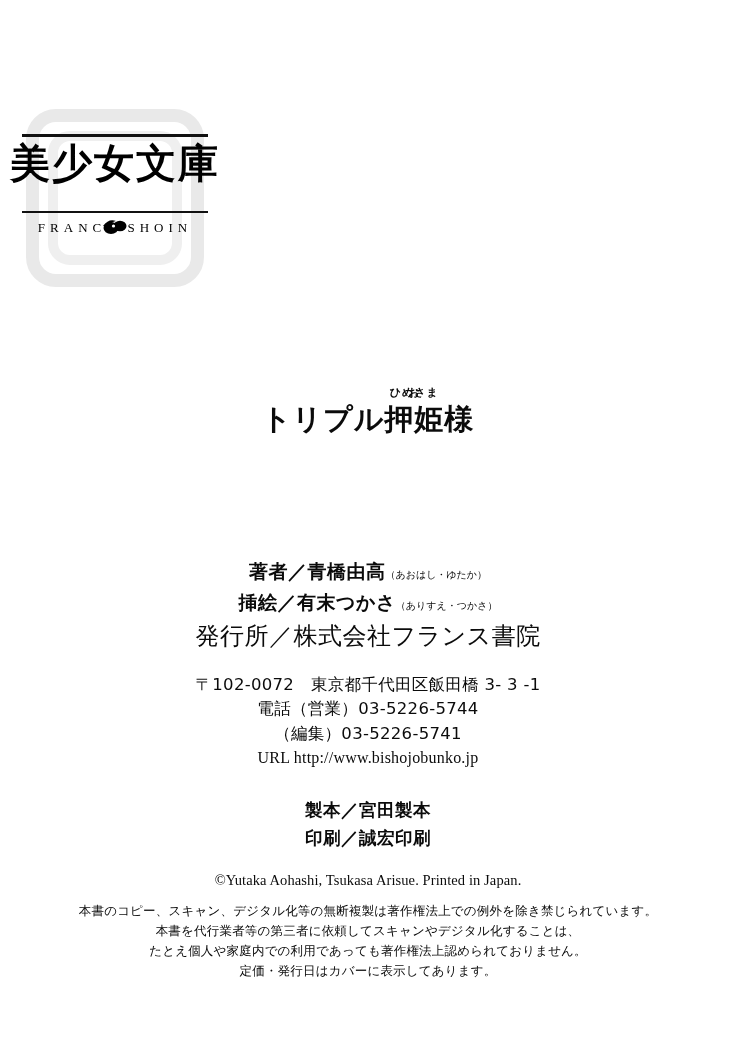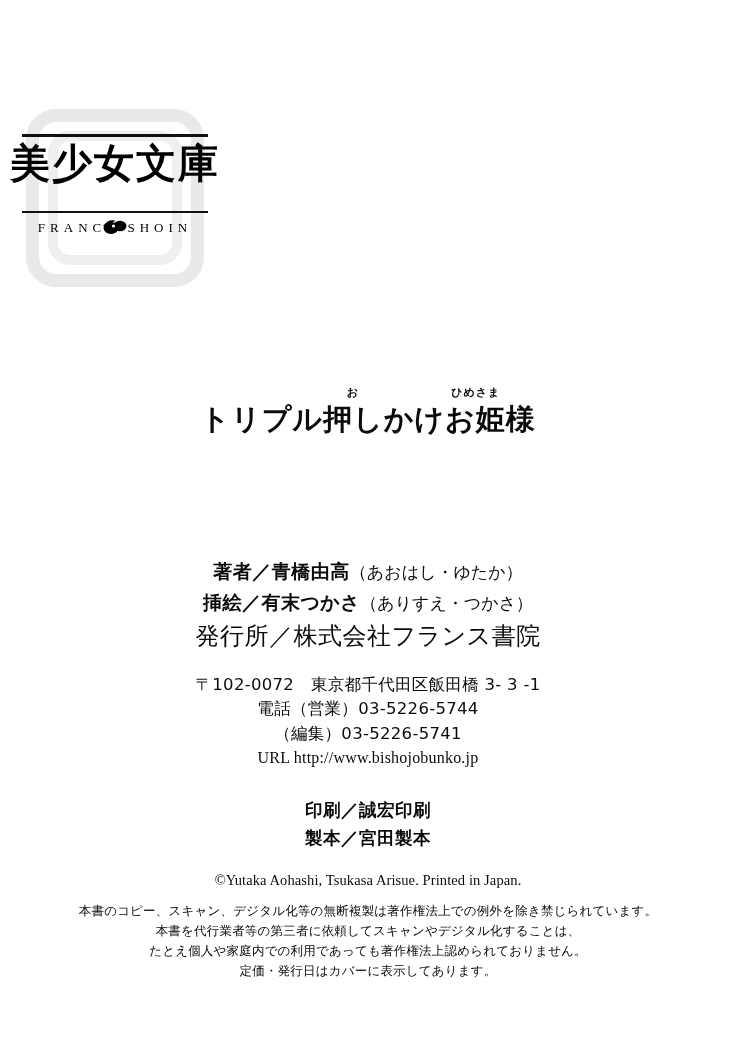--- a/index.html
+++ b/index.html
@@ -139,21 +139,21 @@
   .cjk {
     font-family: "DejaVu Sans", sans-serif;
   }
   .row-major {
     font-size: 19px;
     font-weight: bold;
     line-height: 1.62;
     letter-spacing: 0.5px;
   }
   .row-major .paren {
-    font-size: 17px;
+    font-size: 10px;
     font-weight: normal;
     letter-spacing: 0;
   }
   .publisher {
     font-size: 24px;
     font-weight: normal;
     letter-spacing: 0.5px;
     line-height: 1.55;
   }
   .addr-block {
@@ -207,21 +207,21 @@
     <svg class="logo-mark" viewBox="0 0 30 20">
       <ellipse cx="11" cy="11" rx="7.5" ry="6" fill="#000"></ellipse>
       <ellipse cx="20" cy="9" rx="6.5" ry="5.2" fill="#000"></ellipse>
       <path d="M3 9 Q9 1 16 4 Q11 5 8 10 Z" fill="#000"></path>
       <circle cx="13.5" cy="9" r="1.6" fill="#fff"></circle>
     </svg>
   </div>
 </div>
 
 <div class="title-block">
-  <div class="title-line cjk"><span>トリプル押</span><span class="ruby-host"><span class="ruby">お</span>​</span><span>しかけお</span><span class="ruby-host"><span class="ruby">ひめさま</span>​</span><span>姫様</span></div>
+  <div class="title-line cjk"><span>トリプル押</span><span class="ruby-host"><span class="ruby">お</span>​</span><span class="ruby-host"><span class="ruby">ひめさま</span>​</span><span>姫様</span></div>
 </div>
 
 <div class="colophon">
 
   <div class="row-major cjk">
     <span>著者／青橋由高</span><span class="paren">（あおはし・ゆたか）</span>
   </div>
 
   <div class="row-major cjk">
     <span>挿絵／有末つかさ</span><span class="paren">（ありすえ・つかさ）</span>
@@ -230,22 +230,22 @@
   <div class="publisher cjk">発行所／株式会社フランス書院</div>
 
   <div class="addr-block cjk">
     <div>〒102-0072　東京都千代田区飯田橋 3- 3 -1</div>
     <div>電話（営業）03-5226-5744</div>
     <div>（編集）03-5226-5741</div>
     <div class="url">URL http://www.bishojobunko.jp</div>
   </div>
 
   <div class="print-block cjk">
+    <div>製本／宮田製本</div>
     <div>印刷／誠宏印刷</div>
-    <div>製本／宮田製本</div>
   </div>
 
   <div class="copyline">©Yutaka Aohashi, Tsukasa Arisue.  Printed in Japan.</div>
 
   <div class="notice cjk">
     <div>本書のコピー、スキャン、デジタル化等の無断複製は著作権法上での例外を除き禁じられています。</div>
     <div>本書を代行業者等の第三者に依頼してスキャンやデジタル化することは、</div>
     <div>たとえ個人や家庭内での利用であっても著作権法上認められておりません。</div>
     <div>定価・発行日はカバーに表示してあります。</div>
   </div>

